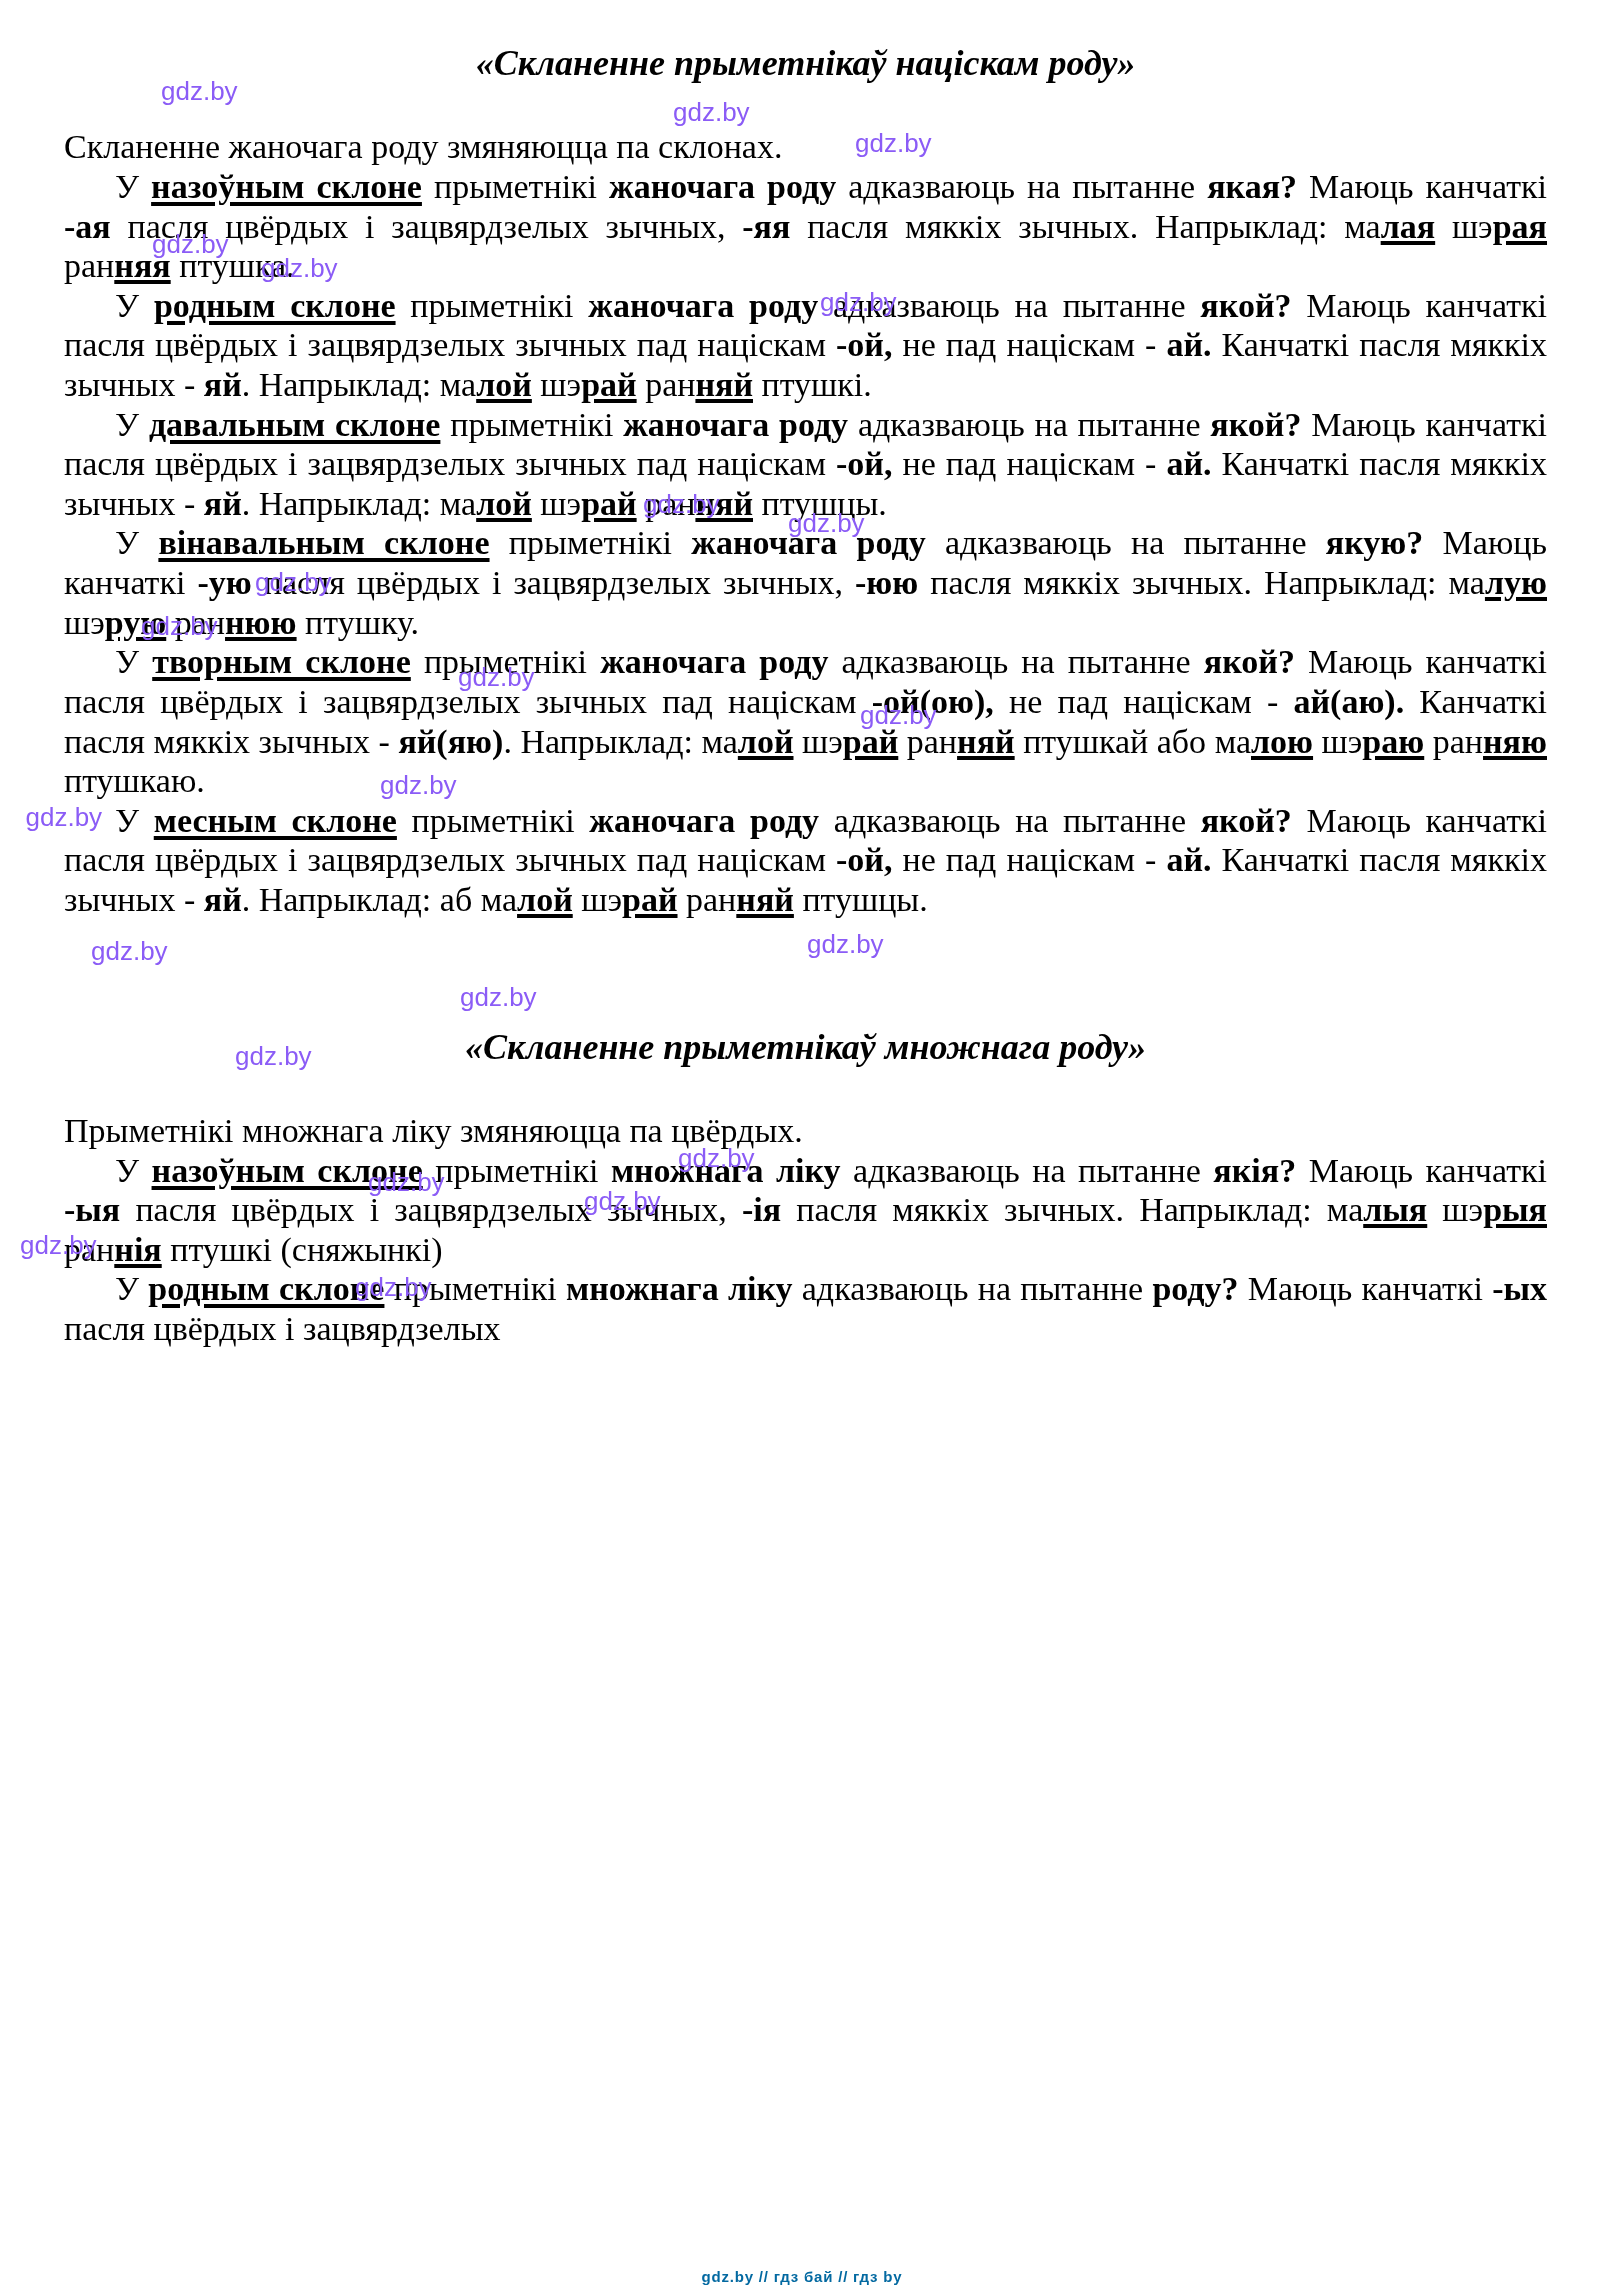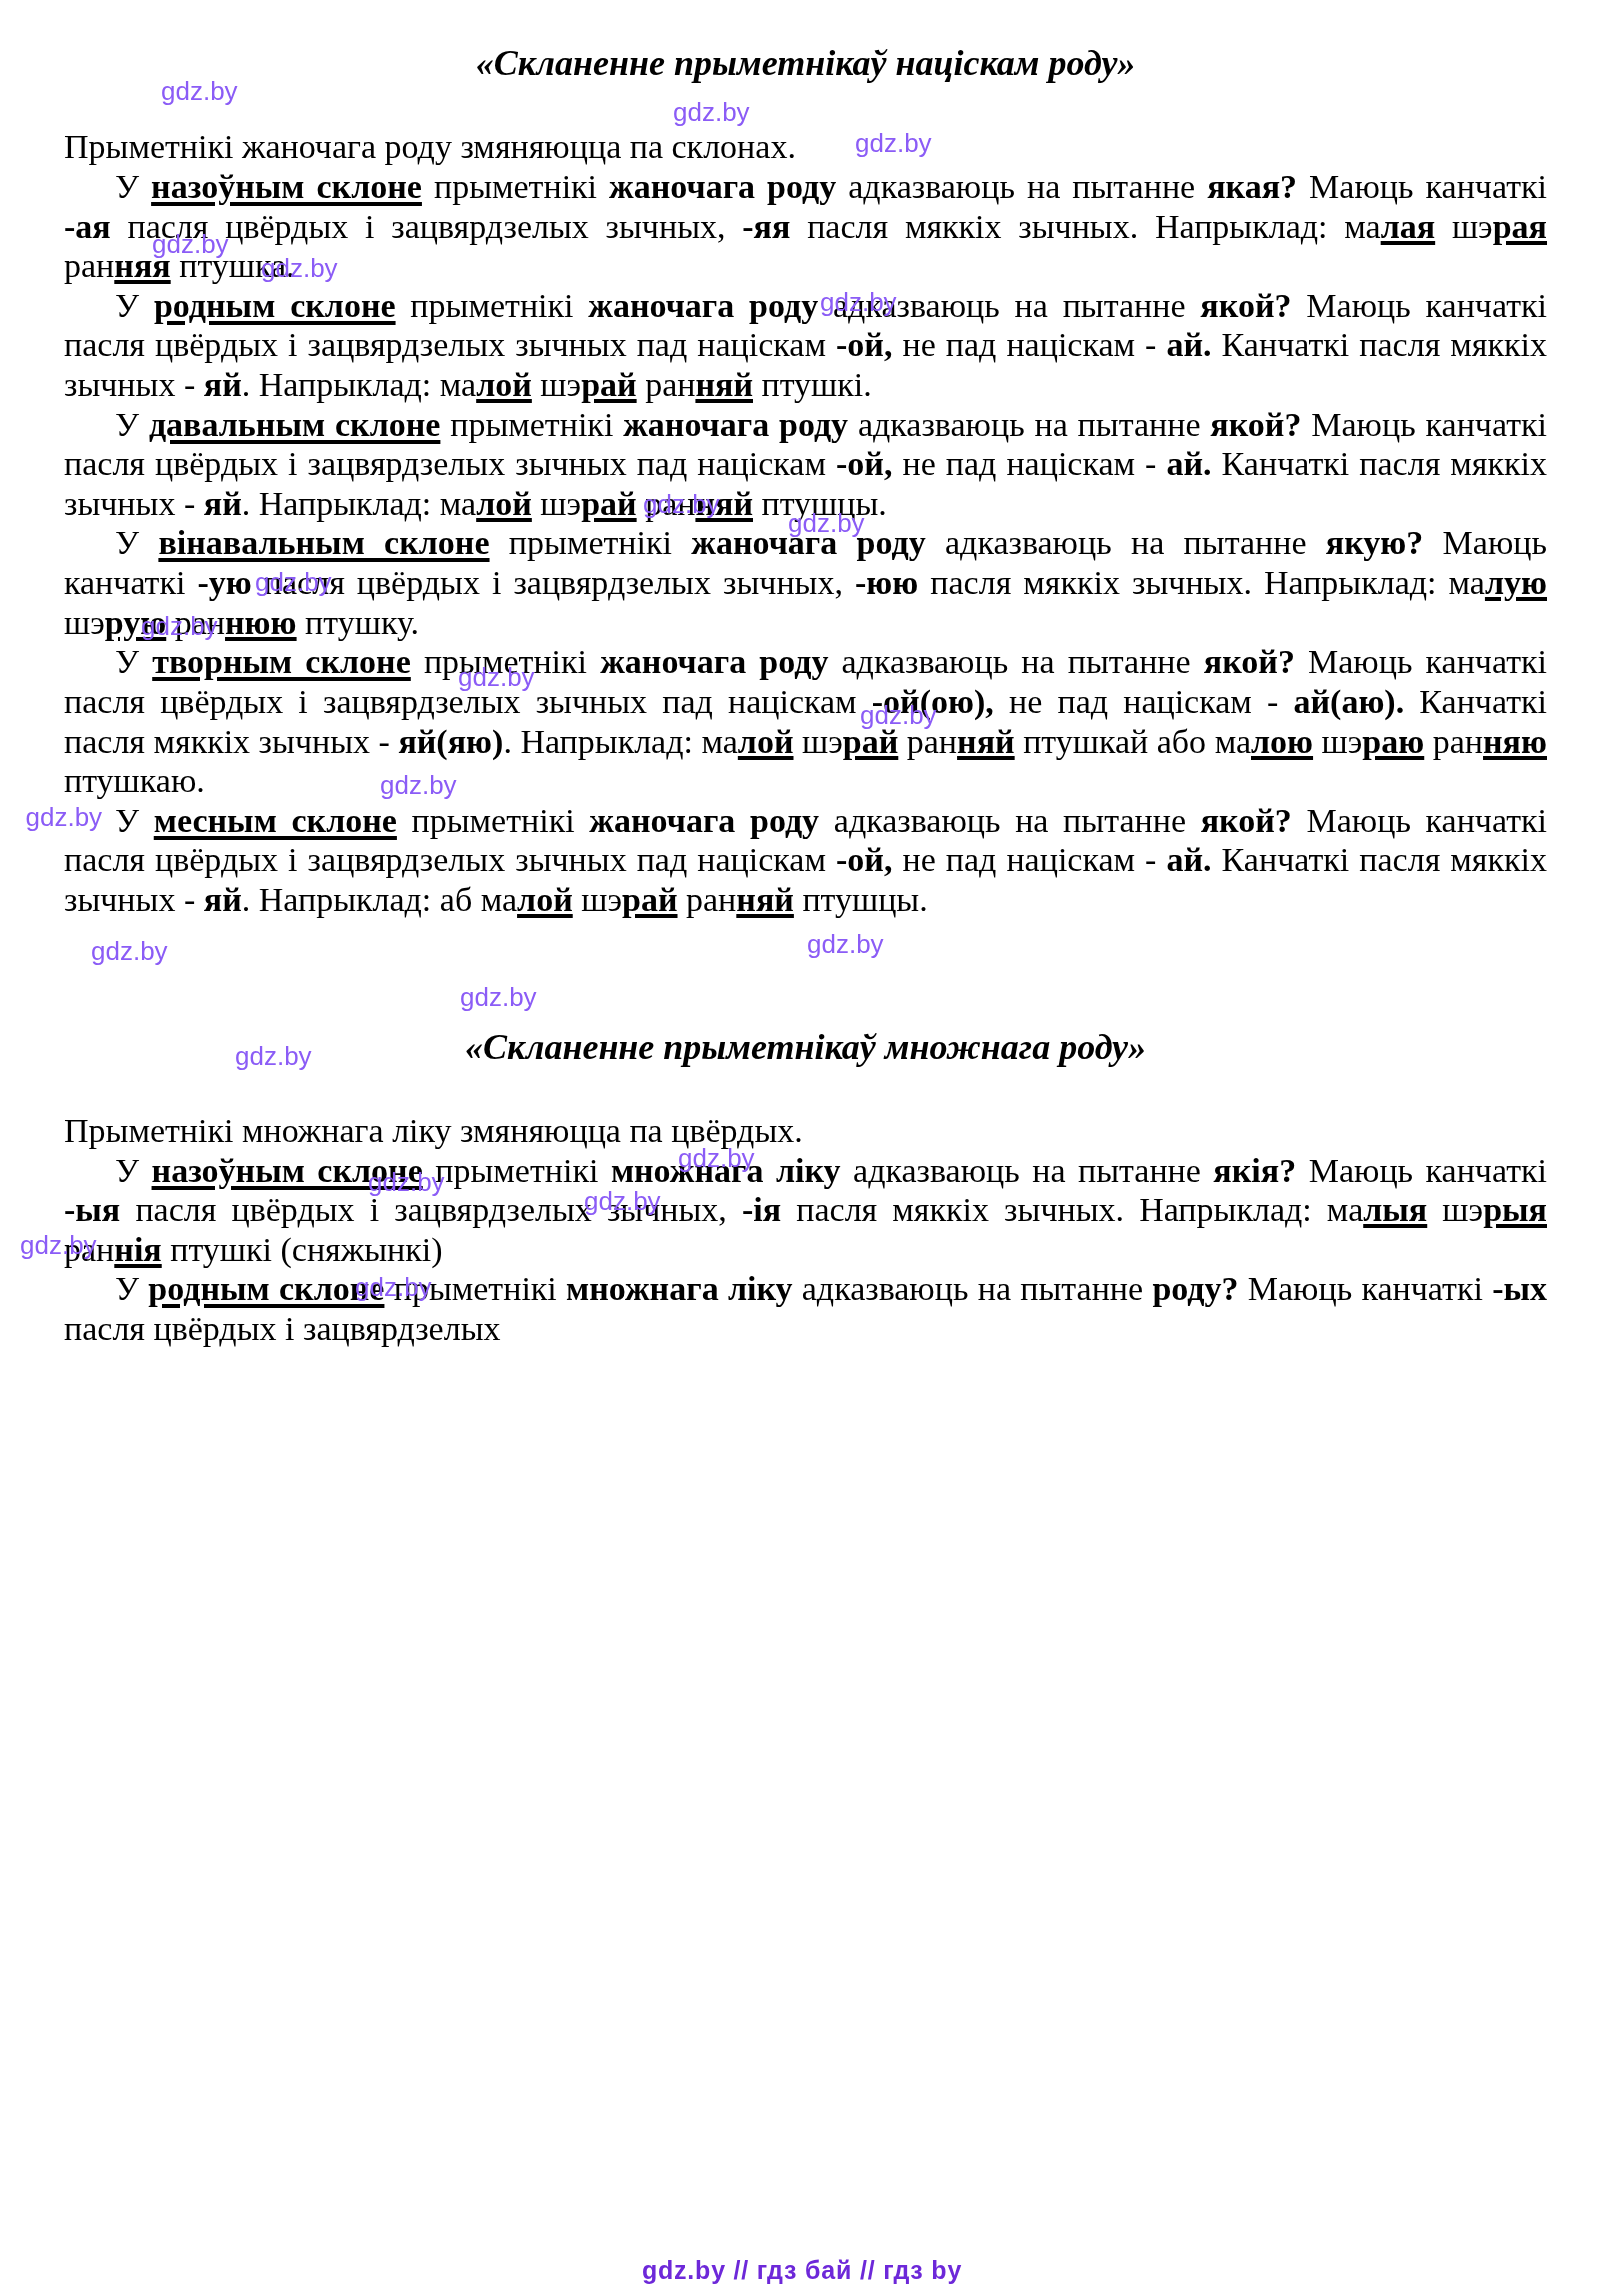--- a/index.html
+++ b/index.html
@@ -30,23 +30,23 @@
     letter-spacing:0px;
   }
   
   .footer{
     position:absolute;
     bottom:10px;
     left:0;
     width:1604px;
     text-align:center;
     font-family:"Liberation Sans","DejaVu Sans",sans-serif;
-    font-size:25px;
+    font-size:15px;
     font-weight:bold;
-    color:#6d28d9;
+    color:#0369a1;
     letter-spacing:0.8px;
   }
   
   .content{
     position:absolute;
     left:64px;
     top:43px;
     width:1483px;
   }
   h2.sect-title{
@@ -104,21 +104,21 @@
 <div class="page">
 
 
   <div class="content">
 
     <h2 class="sect-title">«Скланенне прыметнікаў націскам роду»</h2>
 
     <div class="gap-after-title"></div>
 
     <p class="para noindent">
-      <span>Прыметнікі жаночага роду змяняюцца па склонах.</span>
+      <span>Скланенне жаночага роду змяняюцца па склонах.</span>
     </p>
 
     <p class="para indent">
       <span>У </span><span class="u-case">назоўным склоне</span><span> прыметнікі </span><b>жаночага роду</b><span> адказваюць на пытанне </span><b>якая?</b><span> Маюць канчаткі </span><b>-ая</b><span> пасля цвёрдых і зацвярдзелых зычных, </span><b>-яя</b><span> пасля мяккіх зычных. Напрыклад: </span>ма<span class="u-end">лая</span> шэ<span class="u-end">рая</span> ран<span class="u-end">няя</span> птушка.
     </p>
 
     <p class="para indent">
       <span>У </span><span class="u-case">родным склоне</span><span> прыметнікі </span><b>жаночага роду</b><span> адказваюць на пытанне </span><b>якой?</b><span> Маюць канчаткі пасля цвёрдых і зацвярдзелых зычных пад націскам </span><b>-ой,</b><span> не пад націскам - </span><b>ай.</b><span> Канчаткі пасля мяккіх зычных - </span><b>яй</b><span>. Напрыклад: </span>ма<span class="u-end">лой</span> шэ<span class="u-end">рай</span> ран<span class="u-end">няй</span> птушкі.
     </p>
 

